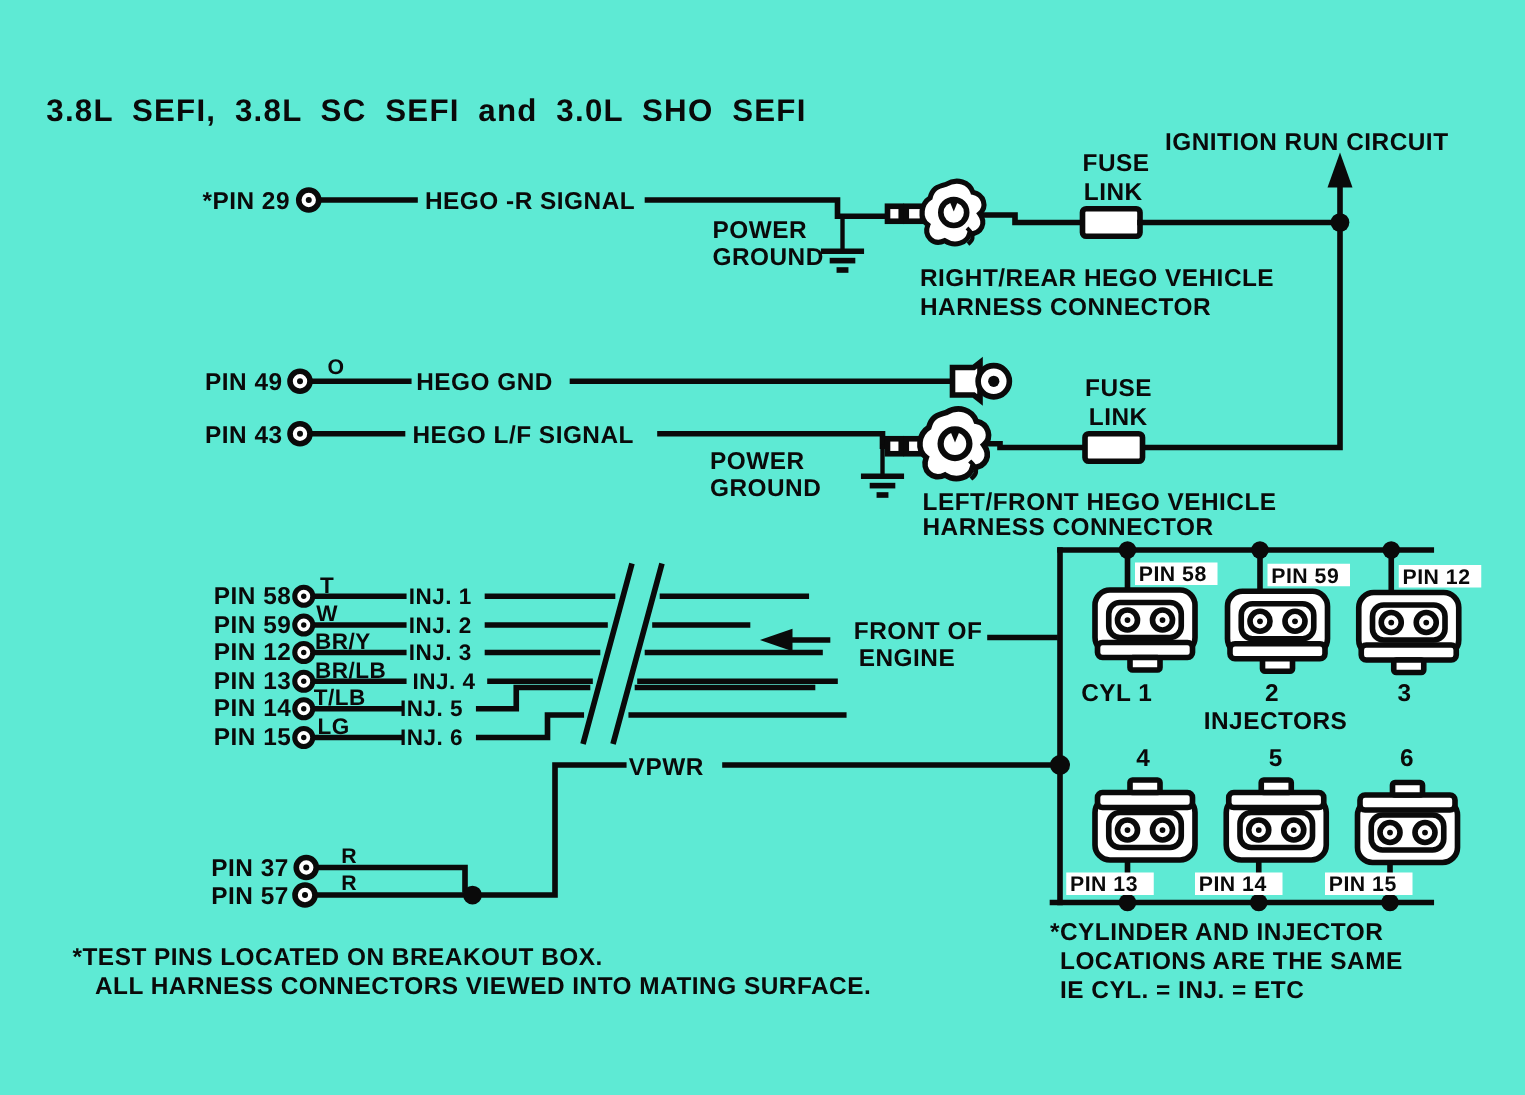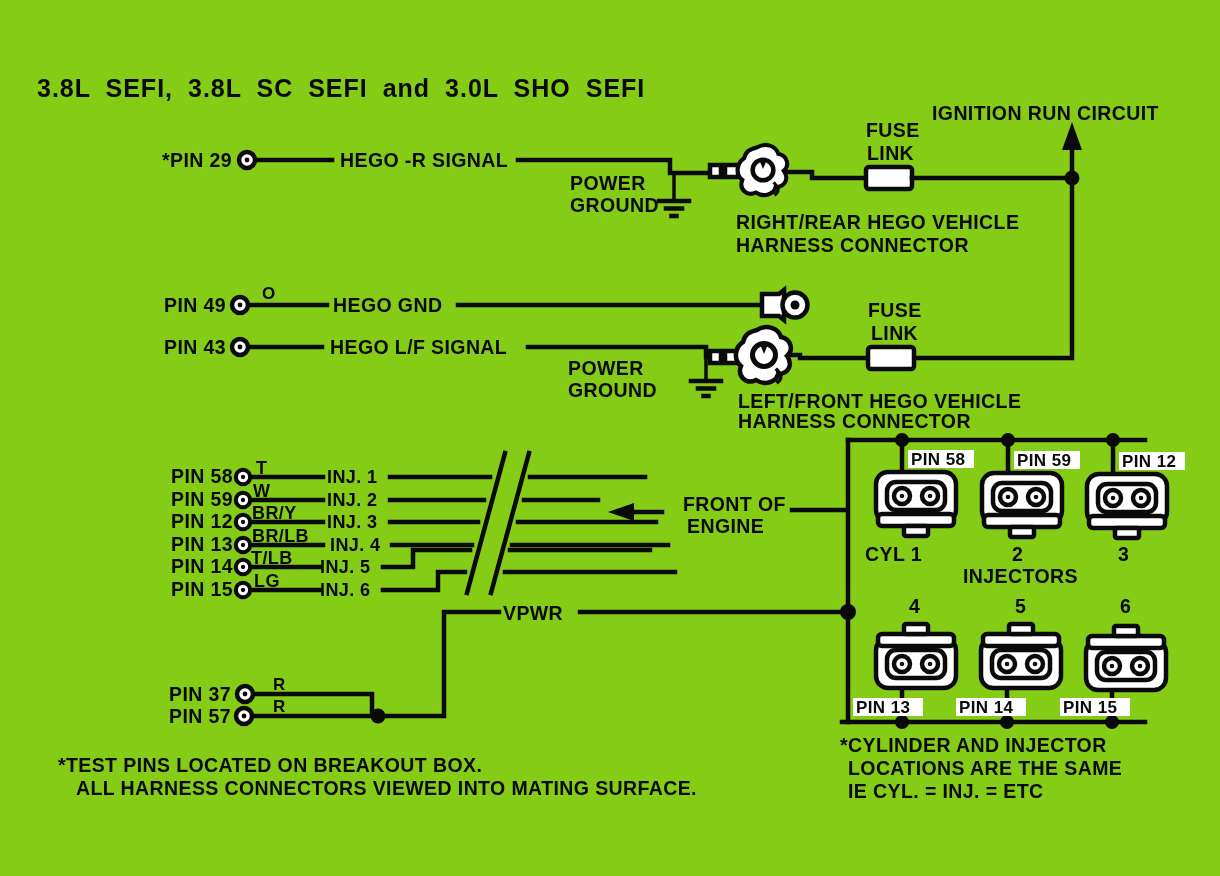--- a/index.html
+++ b/index.html
@@ -1,16 +1,16 @@
 <!DOCTYPE html>
 <html><head>
 <meta charset="utf-8">
 <style>
   html,body{margin:0;padding:0;background:#ffffff;}
-  .page{width:1220px;height:876px;background:#84cc16;position:relative;overflow:hidden;}
+  .page{width:1220px;height:876px;background:#5eead4;position:relative;overflow:hidden;}
   svg{display:block;}
   .wire{stroke:#0a0a0a;stroke-width:4.5;fill:none;stroke-linecap:square;}
   .wire-thin{stroke:#0a0a0a;stroke-width:3.5;fill:none;stroke-linecap:square;}
   .sym{stroke:#0a0a0a;stroke-width:4.5;fill:#ffffff;}
   .sym5{stroke:#0a0a0a;stroke-width:5;fill:#ffffff;}
   .dot{fill:#0a0a0a;stroke:none;}
   .plate{fill:#ffffff;stroke:none;}
   text{font-family:"Liberation Sans","DejaVu Sans",sans-serif;font-weight:700;fill:#0a0a0a;letter-spacing:0.4px;}
   .t25{font-size:25px;letter-spacing:1px;word-spacing:7px;}
   .t19{font-size:19.5px;}

